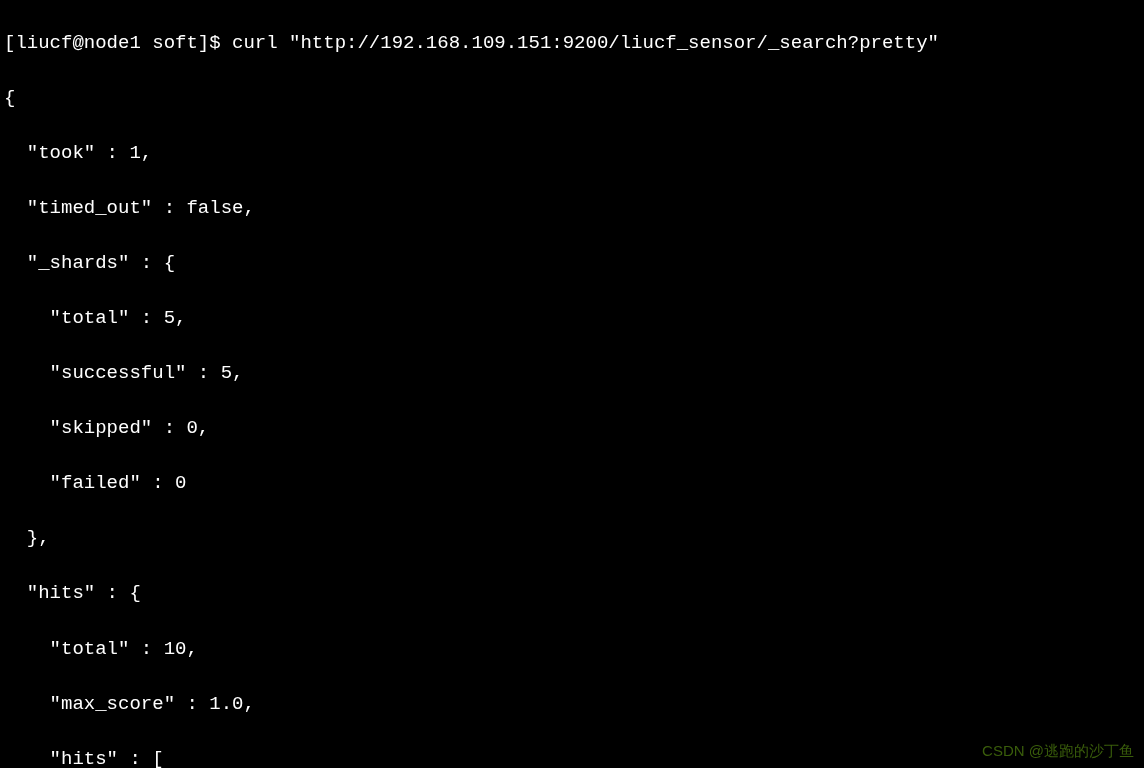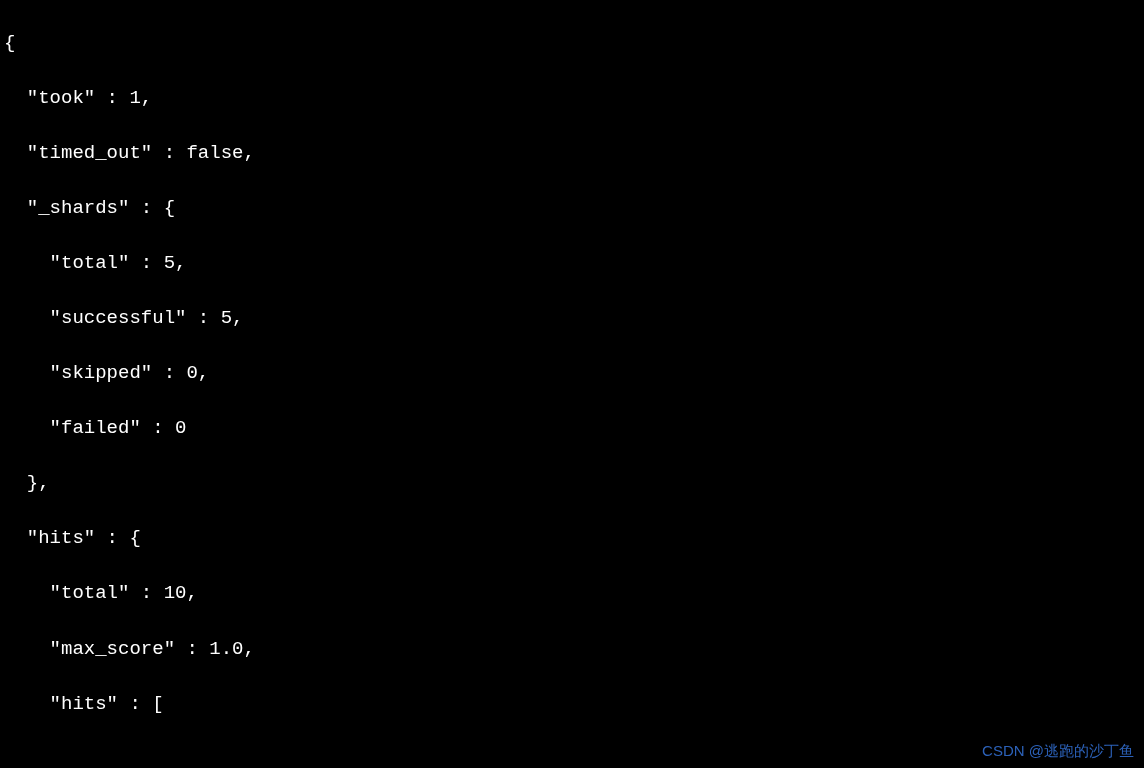--- a/index.html
+++ b/index.html
@@ -23,30 +23,31 @@
     .terminal {
       white-space: pre;
     }
     .prompt-line {
       display: block;
     }
     .watermark {
       position: absolute;
       bottom: 6px;
       right: 10px;
-      color: #3b82f6;
+      color: #4d7c0f;
       font-size: 15px;
       font-family: Arial, sans-serif;
       opacity: 0.75;
     }
   </style>
 </head>
 <body>
 
 <div class="terminal">
+<span class="prompt-line">[liucf@node1 soft]$ curl "http://192.168.109.151:9200/liucf_sensor/_search?pretty"</span>
 <span class="prompt-line">{</span>
 <span class="prompt-line">  "took" : 1,</span>
 <span class="prompt-line">  "timed_out" : false,</span>
 <span class="prompt-line">  "_shards" : {</span>
 <span class="prompt-line">    "total" : 5,</span>
 <span class="prompt-line">    "successful" : 5,</span>
 <span class="prompt-line">    "skipped" : 0,</span>
 <span class="prompt-line">    "failed" : 0</span>
 <span class="prompt-line">  },</span>
 <span class="prompt-line">  "hits" : {</span>

